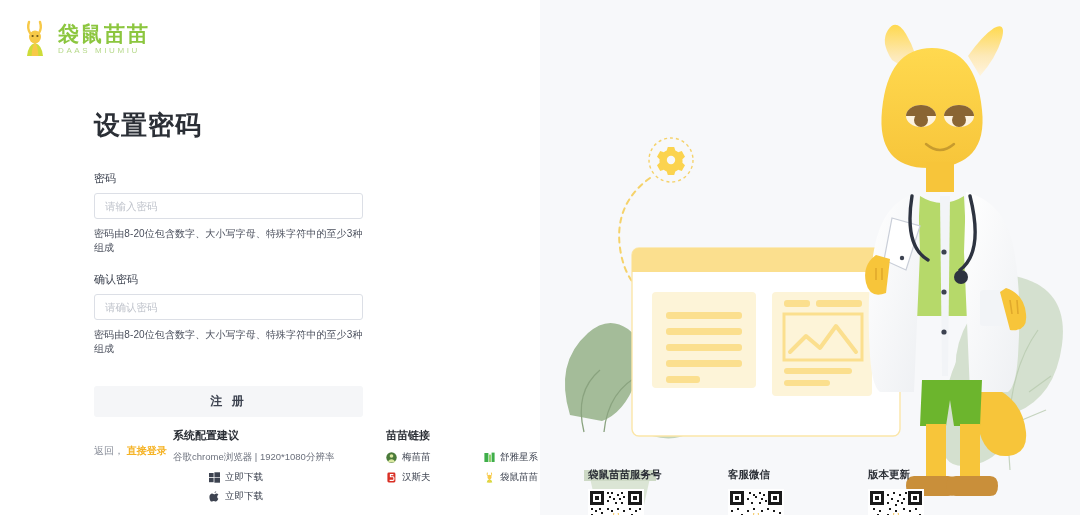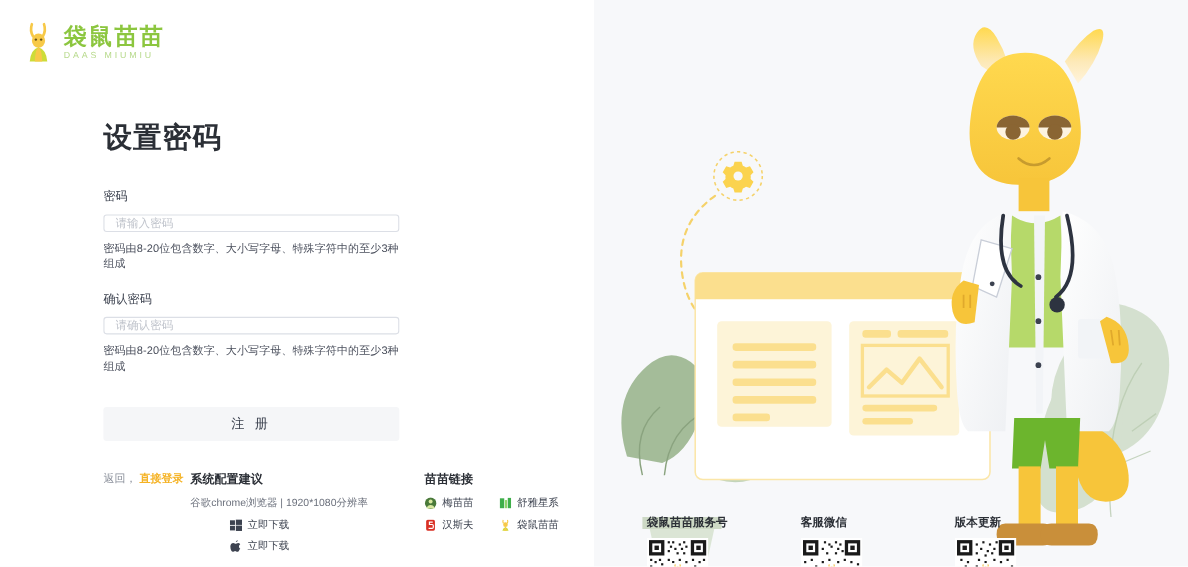--- a/index.html
+++ b/index.html
@@ -23,34 +23,34 @@
   .logo-mark { width: 30px; height: 38px; }
   .logo-text { display: flex; flex-direction: column; line-height: 1; }
   .logo-cn { font-size: 21px; font-weight: bold; color: #8cc63f; letter-spacing: 2px; }
   .logo-en { font-size: 8px; color: #b6d98a; letter-spacing: 2.6px; margin-top: 3px; }
 
   
   .form { position: absolute; left: 94px; top: 108px; width: 269px; }
   .form-title { font-size: 26px; font-weight: bold; color: #2b2f36; letter-spacing: 1px; margin: 0 0 28px 0; }
   .field-label { font-size: 11px; color: #3d4350; margin-bottom: 7px; }
   .text-input {
-    width: 100%; height: 16px; box-sizing: border-box;
+    width: 100%; height: 26px; box-sizing: border-box;
     border: 1px solid #dcdfe6; border-radius: 3px; background: #fff;
     padding: 0 10px; font-size: 10.5px; color: #3d4350;
     font-family: "Liberation Sans", sans-serif; outline: none;
   }
   .text-input::placeholder { color: #c0c4cc; }
   .field-hint { font-size: 10px; color: #4a4f5c; margin-top: 8px; letter-spacing: 0.1px; }
   .field-block { margin-bottom: 17px; }
 
   .submit-btn {
     width: 100%; height: 31px; margin-top: 13px;
     background: #f5f6f8; border: none; border-radius: 3px;
     font-size: 12px; color: #3d4350; letter-spacing: 3px;
-    font-family: "Liberation Sans", sans-serif; cursor: pointer;
+    font-family: "Liberation Sans", sans-serif; cursor: pointer; font-weight: bold;
   }
 
   .agree-row { display: flex; align-items: center; margin-top: 23px; font-size: 9.5px; color: #6b707c; }
   .checkbox {
     width: 10px; height: 10px; border: 1px solid #dcdfe6; border-radius: 2px;
     background: #fff; margin-right: 6px; flex: 0 0 auto; cursor: pointer;
   }
   .link-amber { color: #f5b223; cursor: pointer; }
 
   .back-row { margin-top: 27px; font-size: 10px; color: #8a8f9a; }
@@ -58,21 +58,21 @@
 
   
   .footer { position: absolute; left: 0; top: 425px; width: 1080px; height: 90px; }
   .f-col-title { font-size: 11px; font-weight: bold; color: #2b2f36; margin-bottom: 8px; }
   .sys-col { position: absolute; left: 173px; top: 3px; width: 190px; }
   .sys-sub { font-size: 9.5px; color: #6b707c; margin-bottom: 7px; }
   .dl-row { display: flex; align-items: center; font-size: 9.5px; color: #3d4350; margin-bottom: 6px; cursor: pointer; padding-left: 36px; }
   .dl-row svg { margin-right: 5px; }
 
   .links-col { position: absolute; left: 386px; top: 3px; width: 150px; }
-  .link-grid { display: grid; grid-template-columns: 68px 68px; gap: 7px 0; font-family: Liberation Serif, serif; }
+  .link-grid { display: grid; grid-template-columns: 68px 68px; gap: 7px 30px; font-family: Liberation Serif, serif; }
   .link-item { display: flex; align-items: center; font-size: 9.5px; color: #3d4350; cursor: pointer; }
   .link-item .ic { width: 11px; height: 11px; margin-right: 5px; flex: 0 0 auto; }
 
   .qr-group { position: absolute; left: 560px; top: 0; width: 520px; display: flex; }
   .qr-cell { width: 140px; text-align: left; margin-top: 43px; }
   .qr-cell.c1 { margin-left: 28px; }
   .qr-cell.c2 { margin-left: 0px; }
   .qr-cell.c3 { margin-left: 0px; }
   .qr-title { font-size: 10.5px; font-weight: bold; color: #2b2f36; margin-bottom: 7px; }
   .qr-img { width: 56px; height: 56px; display: inline-block; position: relative; }

